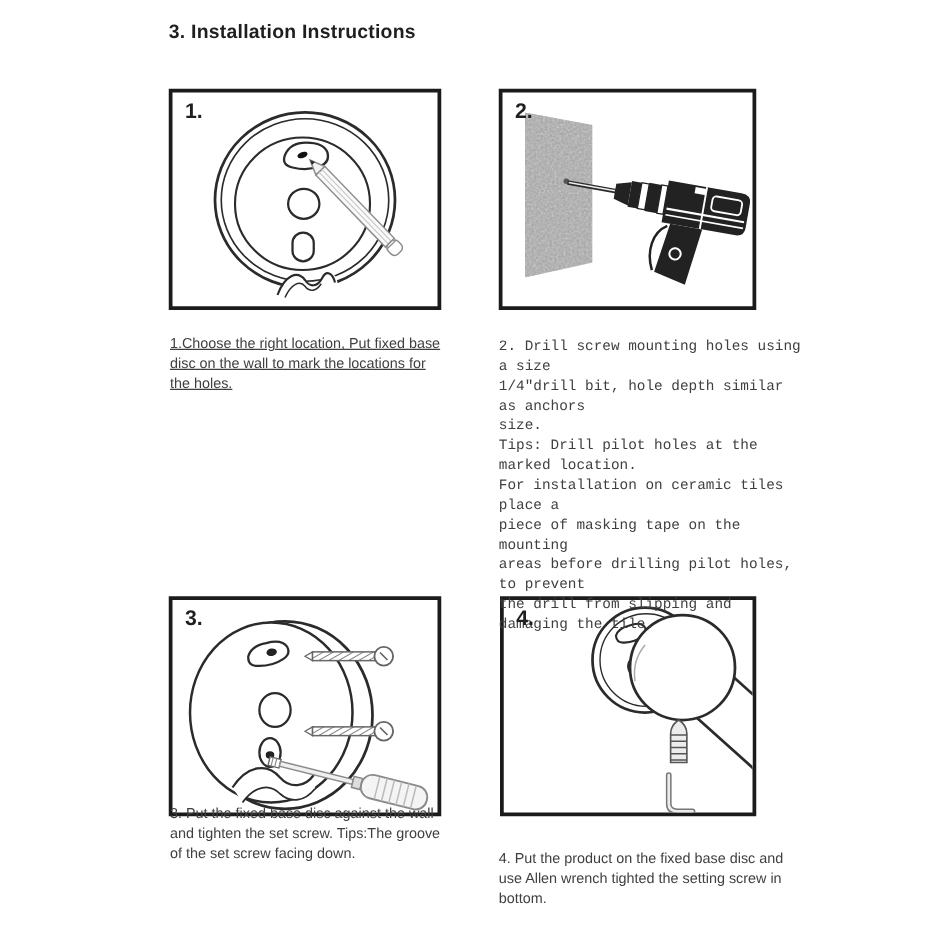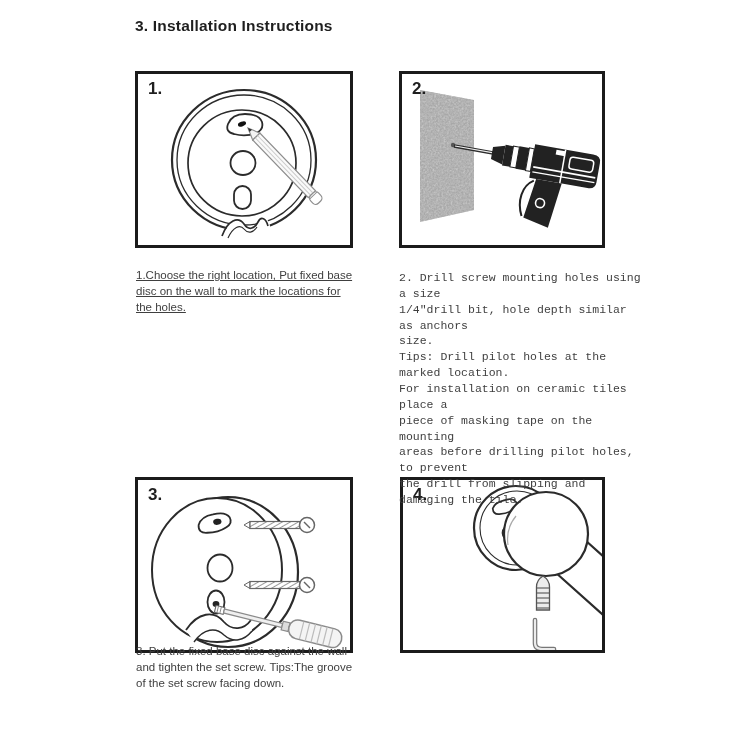--- a/index.html
+++ b/index.html
@@ -178,14 +178,17 @@
 1/4"drill bit, hole depth similar as anchors
 size.
 Tips: Drill pilot holes at the marked location.
 For installation on ceramic tiles place a
 piece of masking tape on the mounting
 areas before drilling pilot holes, to prevent
 the drill from slipping and damaging the tile.</div>
   <div class="caption cap3">3. Put the fixed base disc against the wall
 and tighten the set screw. Tips:The groove
 of the set screw facing down.</div>
+  <div class="caption cap4">4. Put the product on the fixed base disc and
+use Allen wrench tighted the setting screw in
+bottom.</div>
 
 </div>
 
 </body></html>

